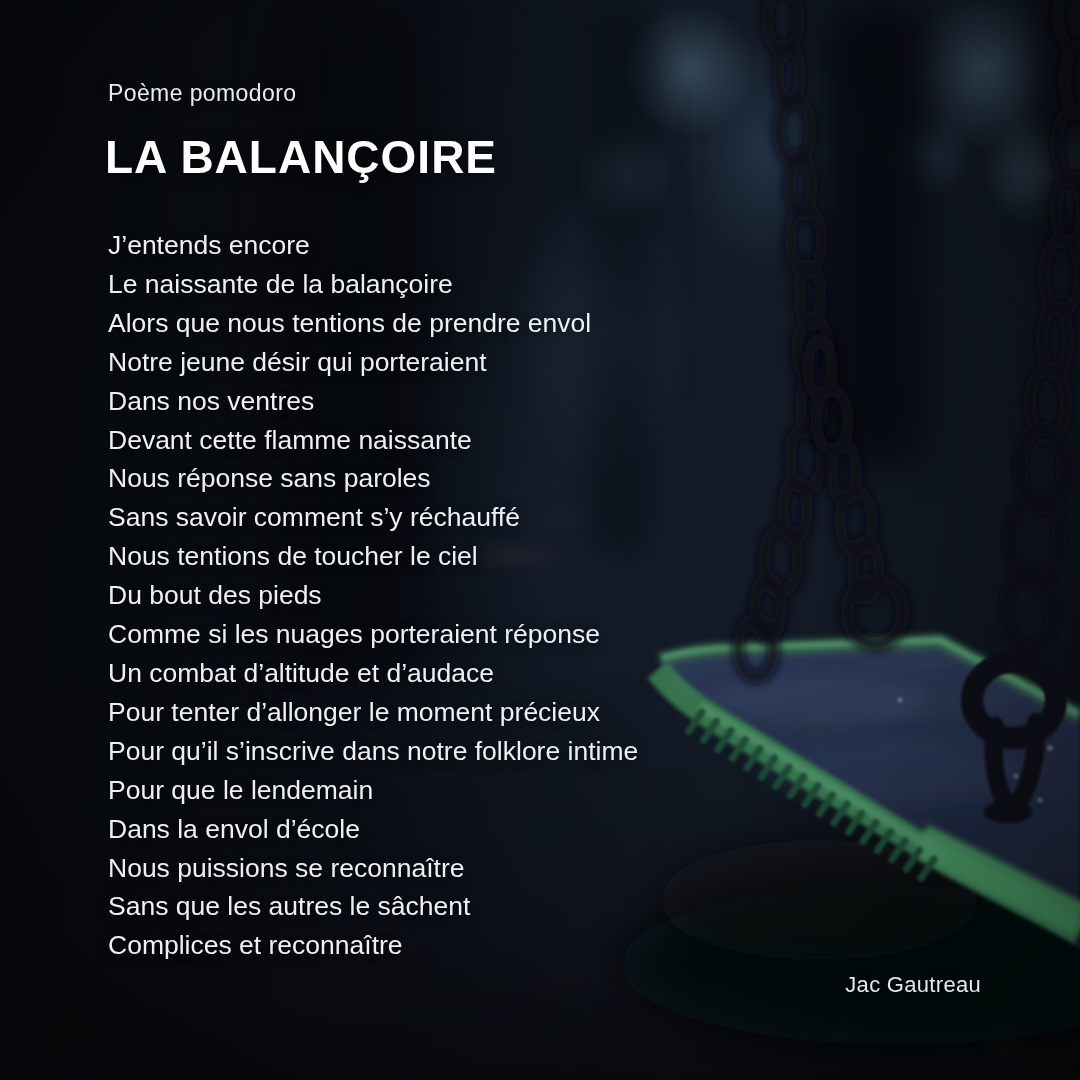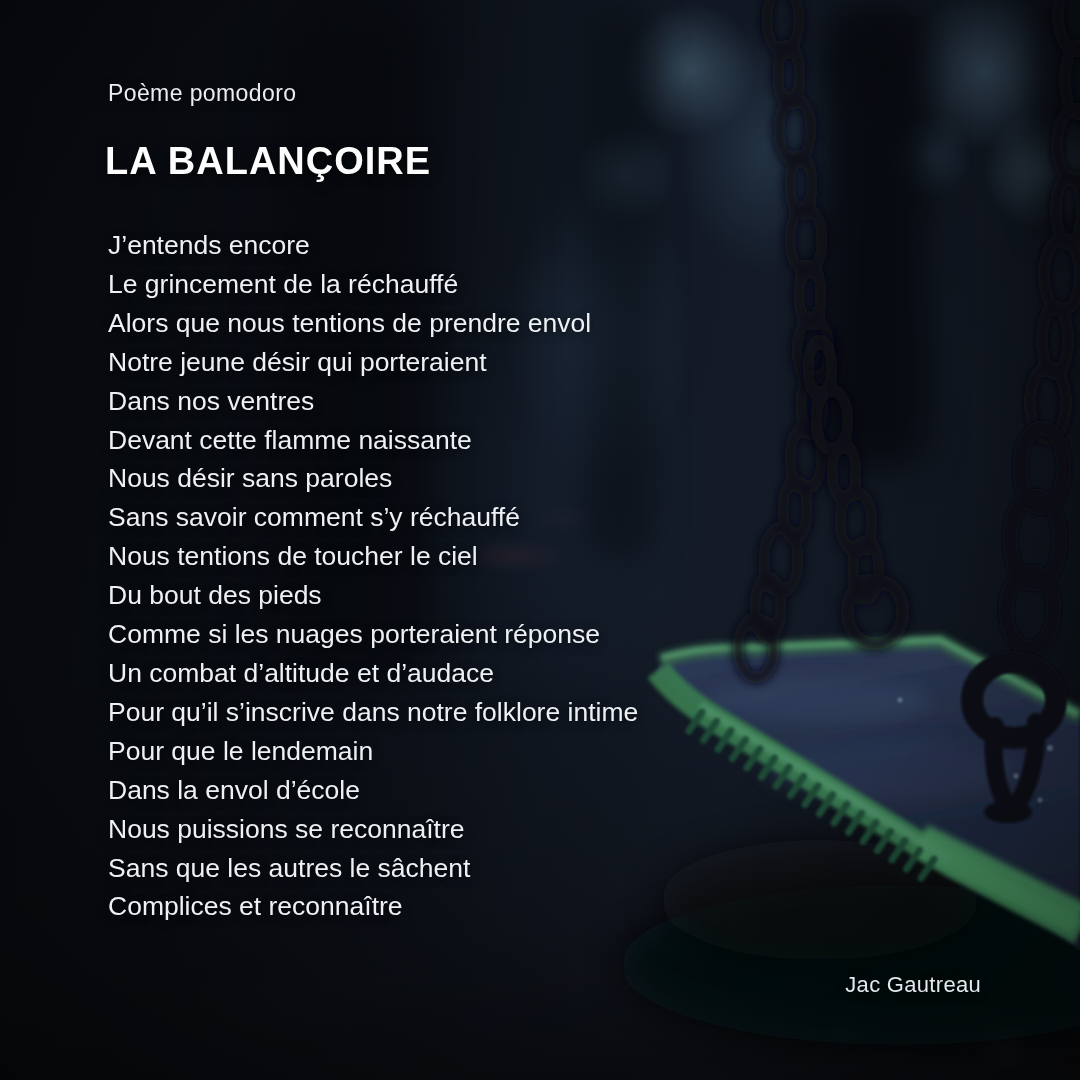--- a/index.html
+++ b/index.html
@@ -48,22 +48,22 @@
     background:radial-gradient(ellipse 880px 880px at 44% 44%, rgba(0,0,0,0) 55%, rgba(0,0,0,0.45) 100%);
   }
   
   .text-layer { position:absolute; inset:0; color:#eef1f4; }
   .kicker {
     position:absolute; left:108px; top:80px;
     font-size:23px; letter-spacing:0.4px; color:#e9edf1;
     text-shadow:0 2px 10px rgba(0,0,0,0.55);
   }
   .title {
-    position:absolute; left:105px; top:140px;
-    font-size:38px; font-weight:bold; letter-spacing:1px; color:#fdfdfe;
+    position:absolute; left:105px; top:130px;
+    font-size:46px; font-weight:bold; letter-spacing:1px; color:#fdfdfe;
     text-shadow:0 2px 12px rgba(0,0,0,0.6);
   }
   .poem {
     position:absolute; left:108px; top:226px;
     font-size:26.5px; line-height:38.9px; color:#eef1f4;
     text-shadow:0 2px 10px rgba(0,0,0,0.55);
     white-space:nowrap;
   }
   .author {
     position:absolute; right:108px; top:972px;
@@ -193,31 +193,32 @@
   </svg>
 
   <div class="left-darken"></div>
   <div class="vignette"></div>
 
   <div class="text-layer">
     <div class="kicker">Poème pomodoro</div>
     <div class="title">LA BALANÇOIRE</div>
     <div class="poem">
       <div>J’entends encore</div>
-      <div>Le grincement de la réchauffé</div>
+      <div>Le naissante de la balançoire</div>
       <div>Alors que nous tentions de prendre envol</div>
       <div>Notre jeune désir qui porteraient</div>
       <div>Dans nos ventres</div>
       <div>Devant cette flamme naissante</div>
-      <div>Nous désir sans paroles</div>
+      <div>Nous réponse sans paroles</div>
       <div>Sans savoir comment s’y réchauffé</div>
       <div>Nous tentions de toucher le ciel</div>
       <div>Du bout des pieds</div>
       <div>Comme si les nuages porteraient réponse</div>
       <div>Un combat d’altitude et d’audace</div>
+      <div>Pour tenter d’allonger le moment précieux</div>
       <div>Pour qu’il s’inscrive dans notre folklore intime</div>
       <div>Pour que le lendemain</div>
       <div>Dans la envol d’école</div>
       <div>Nous puissions se reconnaître</div>
       <div>Sans que les autres le sâchent</div>
       <div>Complices et reconnaître</div>
     </div>
     <div class="author">Jac Gautreau</div>
   </div>
 

